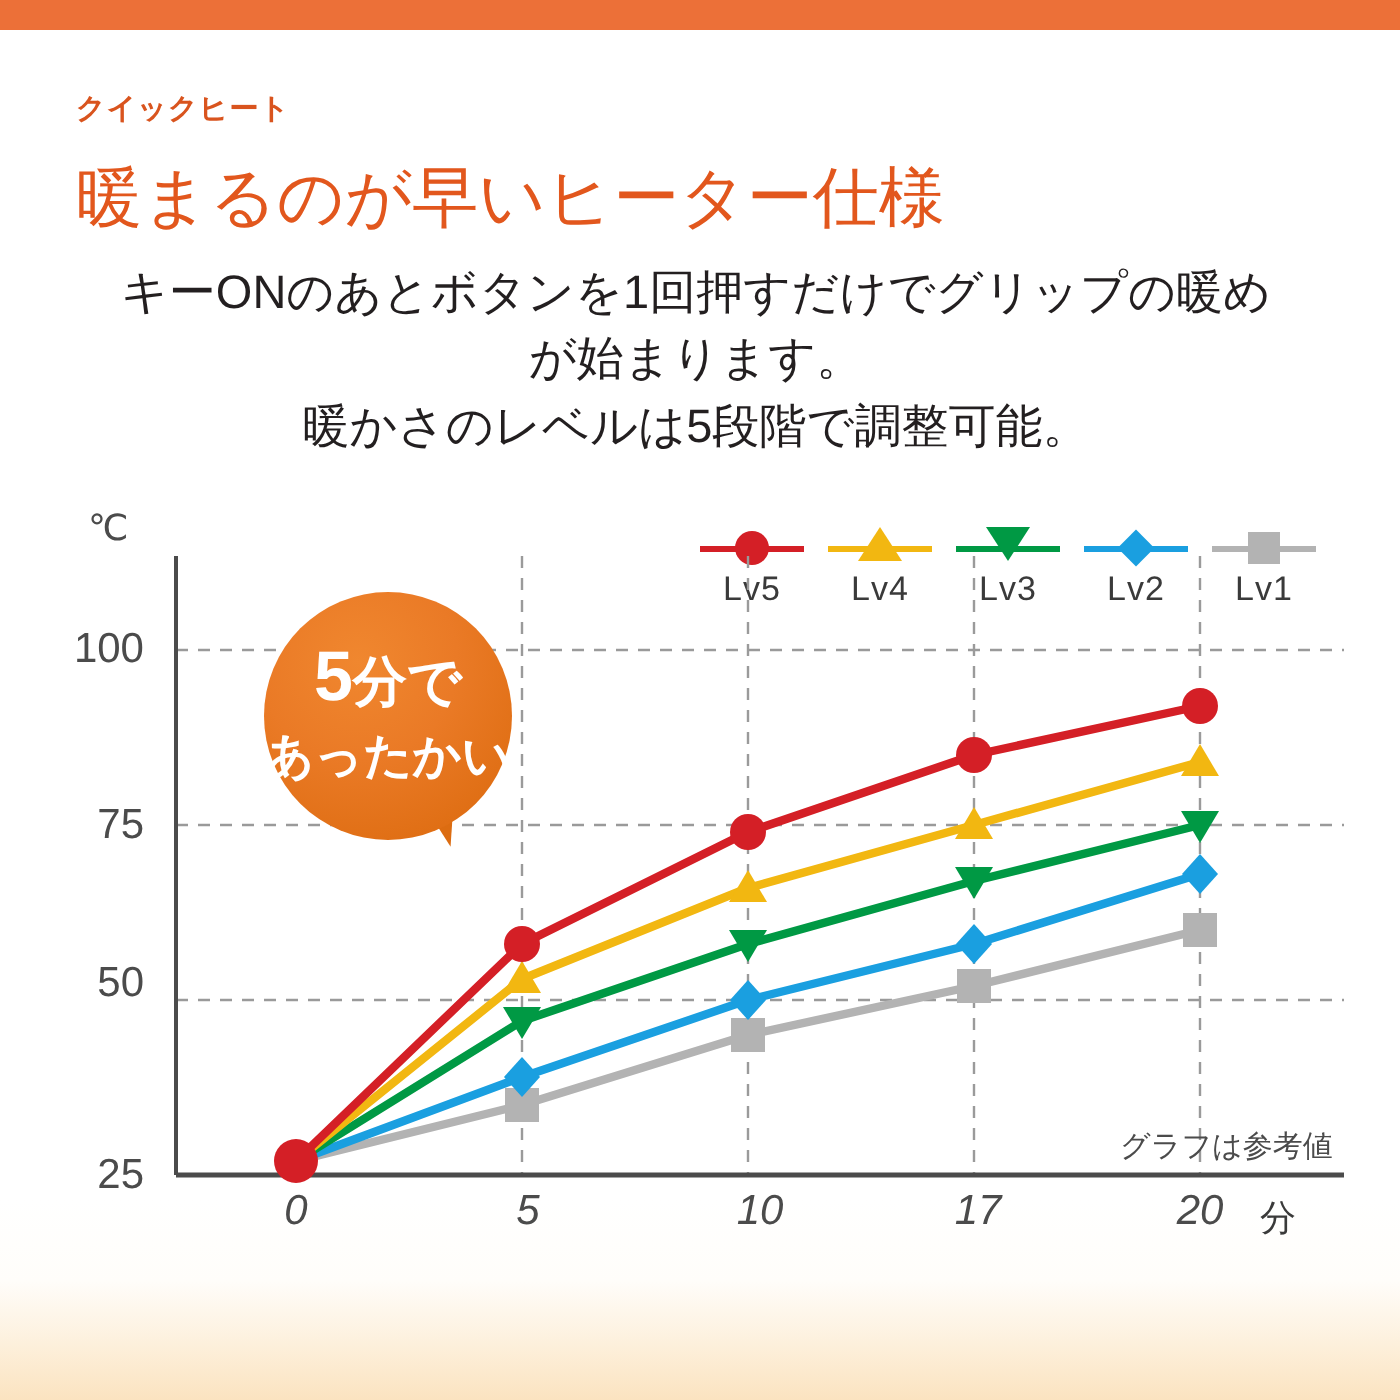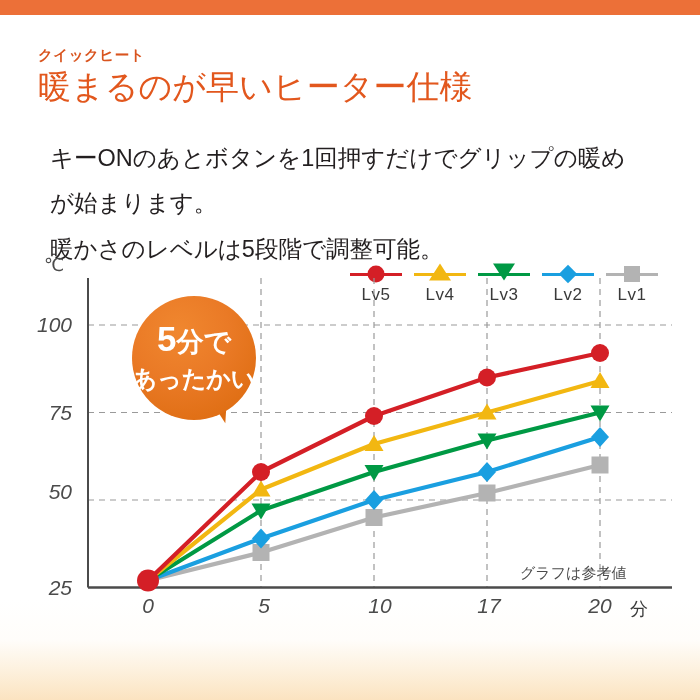--- a/index.html
+++ b/index.html
@@ -42,40 +42,40 @@
     left: 38px;
     top: 48px;
     width: 630px;
   }
   #eyebrow {
     font-size: 14.5px;
     font-weight: bold;
     color: #d9541e;
     letter-spacing: 0.5px;
     line-height: 1.1;
-    margin: 0 0 4px 0;
+    margin: 0 0 16px 0;
   }
   #headline {
     font-size: 33px;
     font-weight: normal;
     color: #e2571d;
     letter-spacing: 0px;
     line-height: 1.15;
     margin: 0;
   }
   #body-copy {
     position: absolute;
     left: 38px;
     top: 130px;
     width: 620px;
     font-size: 23.5px;
     color: #231f20;
     line-height: 1.42;
   }
-  #body-copy p { margin: 12px; }
+  #body-copy p { margin: 0; text-align: center; }
 
   
   #chart {
     position: absolute;
     left: 0;
     top: 248px;
     width: 700px;
     height: 400px;
   }
 
@@ -118,21 +118,20 @@
     display: block;
   }
 
   
   .y-tick {
     position: absolute;
     right: 0;
     width: 72px;
     text-align: right;
     font-size: 21px;
-    font-style: italic;
     color: #4b4b4b;
     transform: translateY(-50%);
   }
   #y-unit {
     position: absolute;
     left: 44px;
     top: 6px;
     font-size: 18px;
     color: #4b4b4b;
   }
@@ -148,21 +147,21 @@
   }
   #x-unit {
     position: absolute;
     left: 630px;
     top: 349px;
     font-size: 18px;
     color: #3a3a3a;
   }
   #note {
     position: absolute;
-    left: 520px;
+    left: 560px;
     top: 316px;
     font-size: 15px;
     color: #4b4b4b;
     white-space: nowrap;
   }
 
   
   #callout {
     position: absolute;
     left: 132px;

